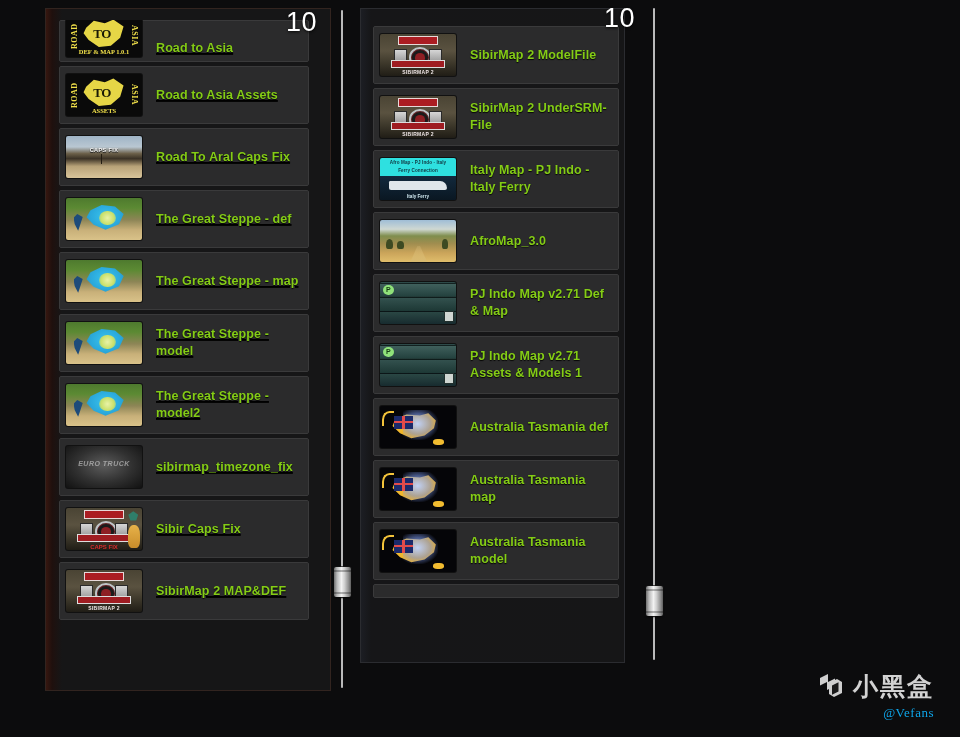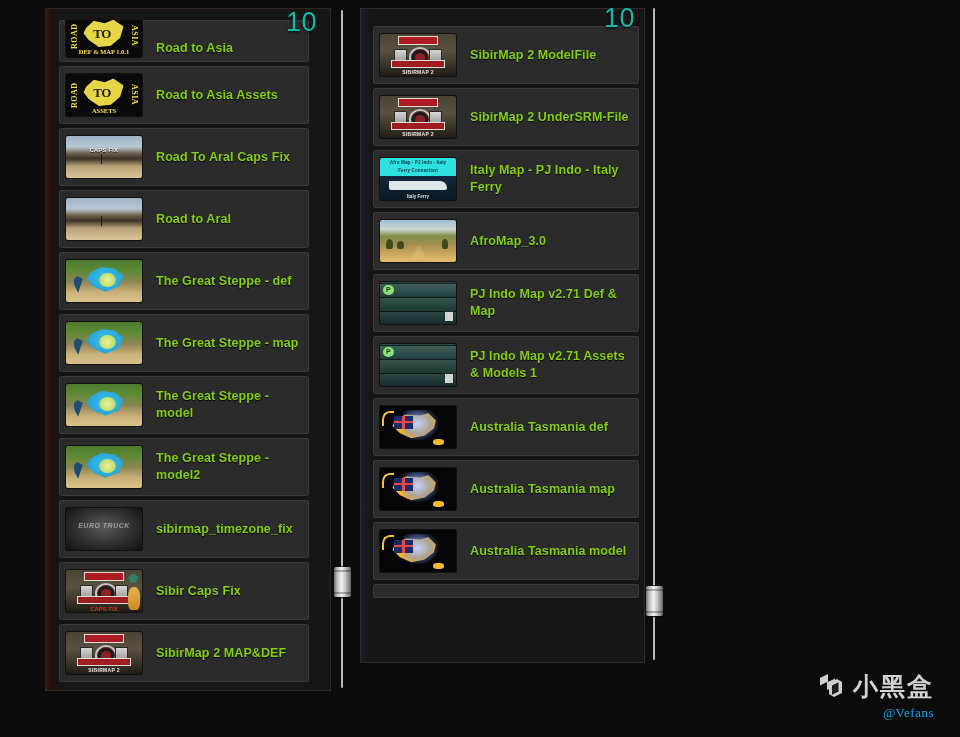--- a/index.html
+++ b/index.html
@@ -497,21 +497,21 @@
     left: 0; right: 0;
     height: 2px;
     background: rgba(0,0,0,0.28);
   }
   .scroll-thumb::before { top: 3px; }
   .scroll-thumb::after { bottom: 3px; }
 
   
   .page-num {
     position: absolute;
-    color: #14b8a6;
+    color: #ffffff;
     font-size: 27px;
     font-weight: normal;
     font-family: "Liberation Sans", sans-serif;
     text-shadow: 0 1px 3px rgba(0,0,0,0.9);
     letter-spacing: 0.5px;
   }
 
   
   .watermark {
     position: absolute;
@@ -548,21 +548,21 @@
     letter-spacing: 0.5px;
   }
 </style>
 </head>
 <body>
 
 <div class="screen">
 
   <div class="panel left" style="left:45px; top:8px; width:286px; height:683px;">
     <div class="panel-frame"></div>
-    <div class="list" id="left-list" style="left:14px; right:22px; top:12px;">
+    <div class="list" id="left-list" style="left:14px; right:22px; top:12px;text-decoration:underline;">
         <div class="row" style="height: 42px; align-items: flex-end; padding-bottom: 4px;">
           <div class="thumb">
             <div class="tcontent art-rta">
               <div class="mapblob"></div>
               <div class="to">TO</div>
               <div class="sideL">ROAD</div>
               <div class="sideR">ASIA</div>
               <div class="sub">DEF &amp; MAP  1.0.1</div>
             </div>
           </div>
@@ -581,28 +581,20 @@
           <div class="row-label">Road to Asia Assets</div>
         </div>
         <div class="row">
           <div class="thumb">
             <div class="tcontent art-desert">
               <div class="capsfix">CAPS FIX</div>
               <div class="pole"></div>
             </div>
           </div>
           <div class="row-label">Road To Aral Caps Fix</div>
-        </div>
-        <div class="row">
-          <div class="thumb">
-            <div class="tcontent art-desert">
-              <div class="pole"></div>
-            </div>
-          </div>
-          <div class="row-label">Road to Aral</div>
         </div>
         <div class="row">
           <div class="thumb">
             <div class="tcontent art-steppe">
               <div class="sea"></div>
               <div class="sun"></div>
               <div class="caspian"></div>
             </div>
           </div>
           <div class="row-label">The Great Steppe - def</div>
@@ -676,21 +668,21 @@
       </div>
   </div>
 
   <div class="page-num" style="left:286px; top:7px;">10</div>
 
   <div class="scrollbar" style="left:333px; top:10px; height:678px;">
     <div class="scroll-track"></div>
     <div class="scroll-thumb" id="left-thumb" style="top: 557px;"></div>
   </div>
 
-  <div class="panel right" style="left:360px; top:8px; width:285px; height:655px;">
+  <div class="panel right" style="left:360px; top:8px; width:265px; height:655px;">
     <div class="panel-frame"></div>
     <div class="list" id="right-list" style="left:13px; right:6px; top:18px;">
         <div class="row">
           <div class="thumb">
             <div class="tcontent art-sibir">
               <div class="topbar"></div>
               <div class="blockL"></div>
               <div class="dial"></div>
               <div class="blockR"></div>
               <div class="redbar"></div>

